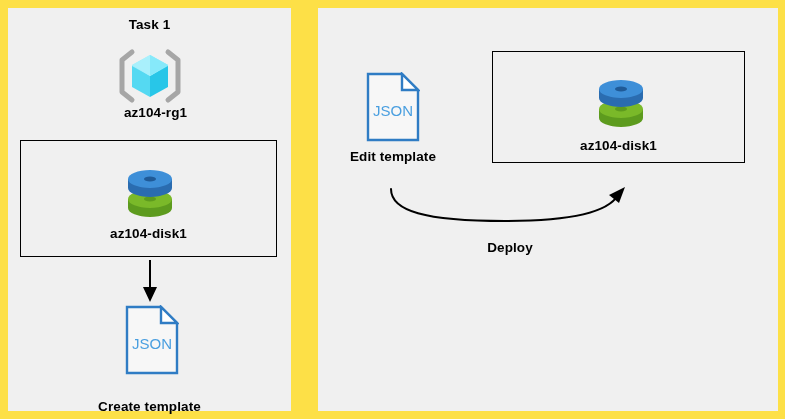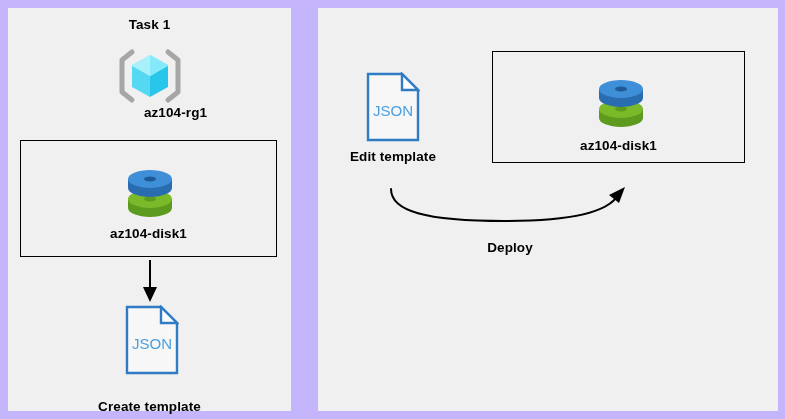--- a/index.html
+++ b/index.html
@@ -15,21 +15,21 @@
     overflow: hidden;
     font-family: "Liberation Sans", sans-serif;
     color: #000000;
   }
 
   .canvas {
     position: absolute;
     left: 0; top: 0;
     width: 785px;
     height: 419px;
-    background: #c4b5fd;
+    background: #fde047;
   }
 
   
   .panel {
     position: absolute;
     background: #f0f0f0;
   }
   #panel-task1 { left: 8px;  top: 8px; width: 283px; height: 403px; }
   #panel-task2 { left: 318px; top: 8px; width: 460px; height: 403px; }
 
@@ -72,21 +72,21 @@
   #json-icon-1 { left: 125px; top: 305px; width: 54px;  height: 70px; }
   #json-icon-2 { left: 366px; top: 72px;  width: 54px;  height: 70px; }
 
   
   #arrow-down   { left: 120px; top: 258px; width: 60px; height: 48px; }
   #arrow-deploy { left: 385px; top: 185px; width: 250px; height: 52px; }
 
   
   #title-task1  { left: 8px;   top: 17px;  width: 283px; }
   #title-task2  { left: 492px; top: 26px;  width: 253px; }
-  #label-rg1    { left: 20px;   top: 105px; width: 311px; }
+  #label-rg1    { left: 0;   top: 105px; width: 311px; }
   #label-disk1  { left: 20px;  top: 226px; width: 257px; }
   #label-disk2  { left: 492px; top: 138px; width: 253px; }
   #label-create { left: 8px;   top: 399px; width: 283px; }
   #label-edit   { left: 330px; top: 149px; width: 126px; }
   #label-deploy { left: 420px; top: 240px; width: 180px; }
 </style>
 </head>
 <body>
 
 <div class="canvas">

